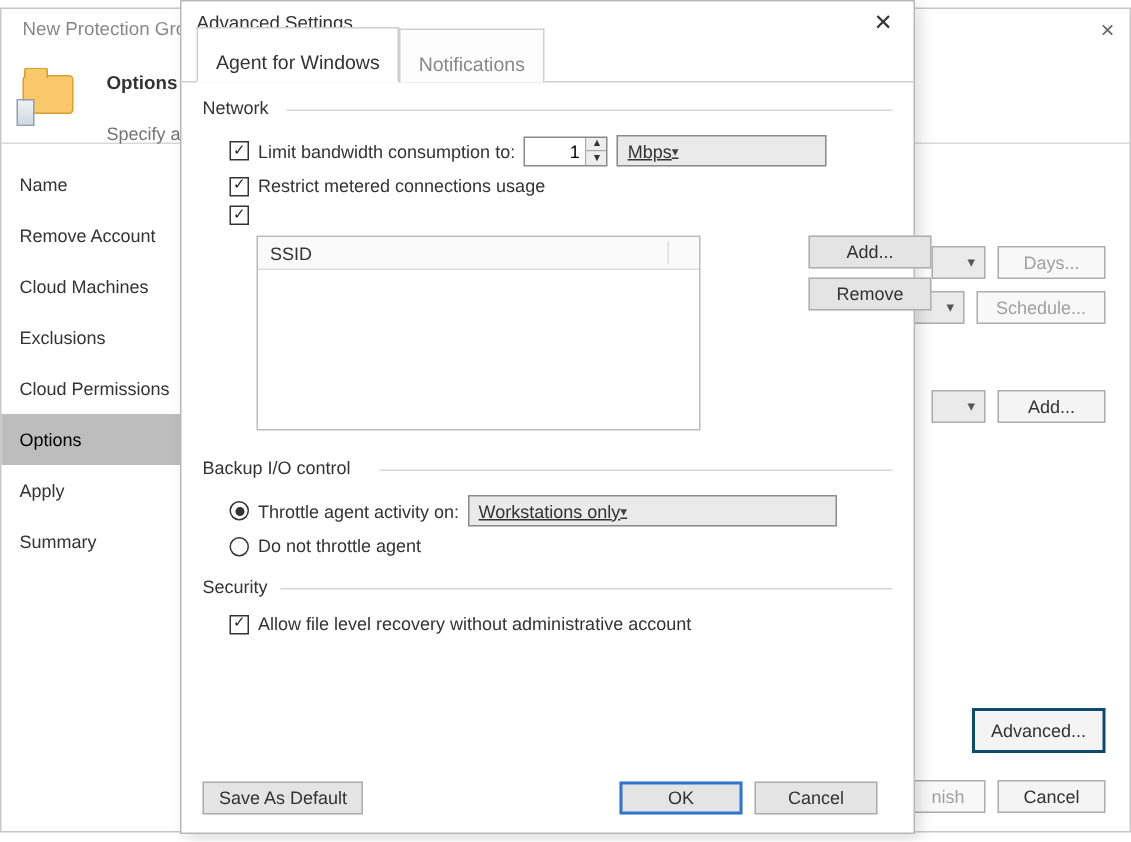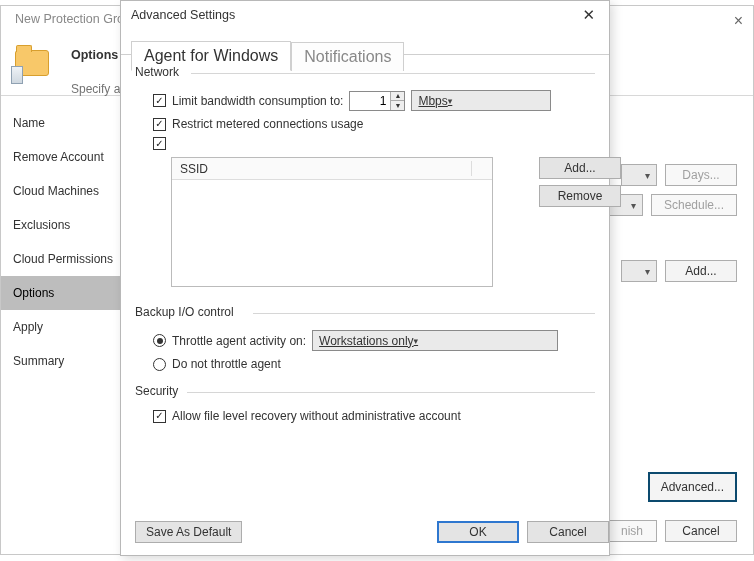--- a/index.html
+++ b/index.html
@@ -155,29 +155,29 @@
     padding: 2px 6px;
   }
   .dlg-tabs {
     display: flex;
     align-items: flex-end;
     padding-left: 10px;
     height: 26px;
     border-bottom: 1px solid #cfcfcf;
   }
   .dlg-tab {
-    padding: 5px 12px 5px 12px;
+    padding: 15px 12px 5px 12px;
     border: 1px solid #cfcfcf;
     border-bottom: none;
     background: #fdfdfd;
     color: #888;
     position: relative;
-    top: 17px;
+    top: 1px;
     cursor: pointer;
-    font-size:16px;
+    font-size:13px;
   }
   .dlg-tab.active {
     background: #fff;
     color: #333;
     border-bottom: 1px solid #fff;
   }
   .dlg-body {
     padding: 10px 14px 0 14px;
   }
   .group {
@@ -250,21 +250,21 @@
   .spin .btns div:first-child{ border-bottom:1px solid #aaa;}
   .select {
     border:1px solid #8a8a8a;
     background:#eaeaea;
     height:21px;
     display:flex; align-items:center; justify-content:flex-start;
     padding:0 4px 0 6px; cursor:pointer;text-decoration:underline;
   }
   .select .chev{ font-size:9px; color:#444;}
   .ssid-table {
-    border:1px solid #bbb; width:322px; height:130px;
+    border:1px solid #bbb; width:296px; height:130px;
     background:#fff;
     position:relative;
   }
   .ssid-table .hdr {
     background:#fafafa; border-bottom:1px solid #ddd;
     height:22px; display:flex; align-items:center;
     padding-left:8px; font-size:12px;
     position:relative;
   }
   .ssid-table .hdr::after{
@@ -277,21 +277,21 @@
     top: 0;
     display:flex; flex-direction:column; gap:6px;
   }
   .sbtn {
     width:82px;
     border:1px solid #adadad; background:#e4e4e4;
     text-align:center; padding:3px 0; cursor:pointer;
   }
   .dlg-footer {
     position:absolute;
-    bottom:12px; left:14px; right:0;
+    bottom:12px; left:14px; right:24px;
     display:flex; align-items:center;
   }
   .dlg-footer .spacer{ flex:1;}
   .dlg-btn {
     border:1px solid #adadad; background:#e4e4e4;
     padding:3px 0; width:82px; text-align:center; cursor:pointer;
     margin-left:8px;
   }
   .dlg-btn.default { border:2px solid #2e77cf; padding:2px 0;}
   .savebtn {

